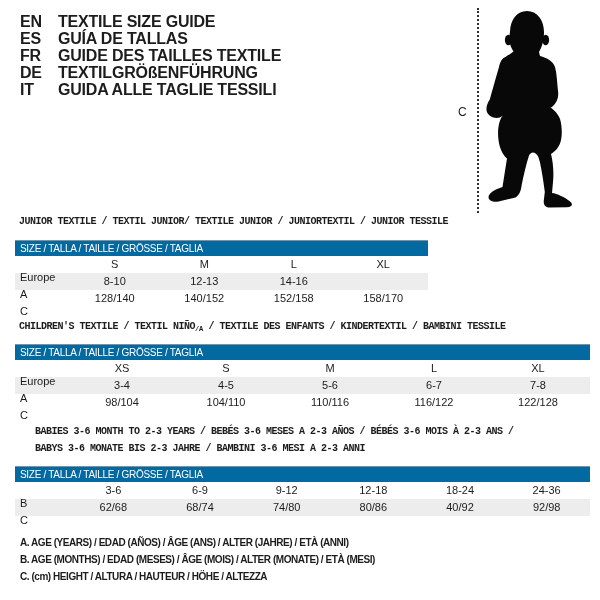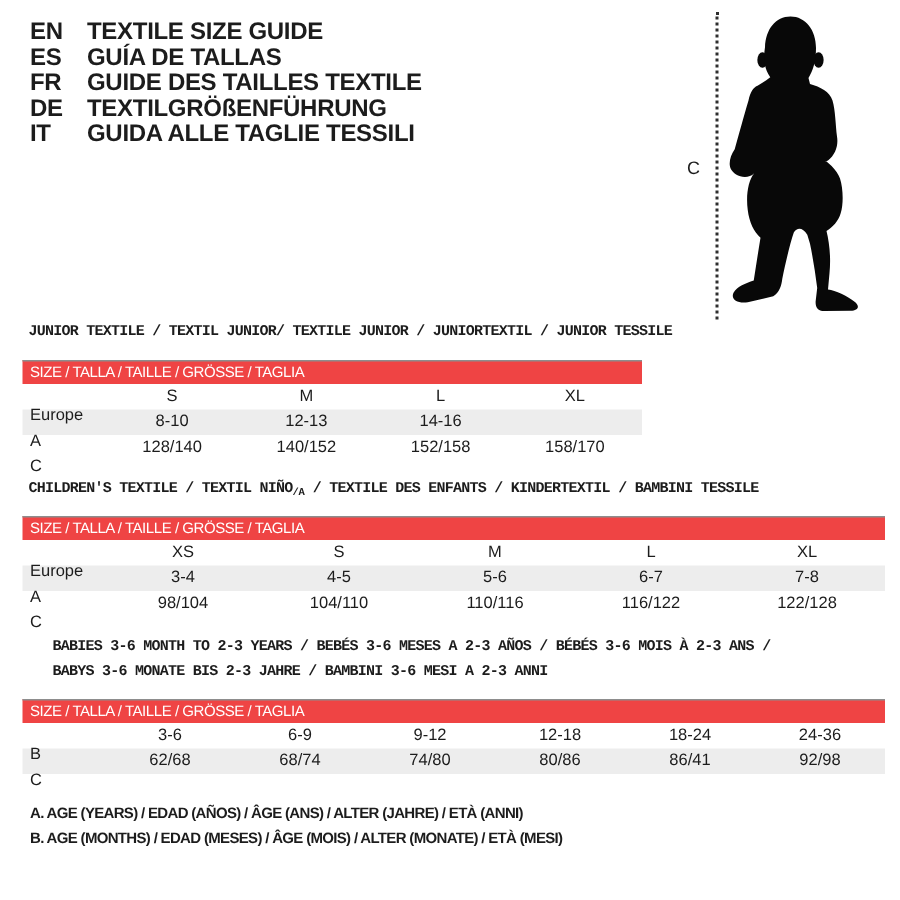--- a/index.html
+++ b/index.html
@@ -22,21 +22,21 @@
   
   .dash-line { left:477px; top:8px; height:205px; width:0;
                border-left:2px dotted #2e2e2e; }
   .measure-c { left:458px; top:106px; font-size:12px; line-height:12px; }
   .baby-svg { left:480px; top:0; }
 
   
   .tbl-title { font-size:10px; font-weight:bold; letter-spacing:-0.5px;
                white-space:nowrap; line-height:12px;font-family:Liberation Mono, monospace; }
   .tbl-title .sub-a { font-size:7px; vertical-align:-2px; letter-spacing:-0.2px; }
-  .band { height:16px; line-height:15px; background:#ef4444; color:#ffffff;
+  .band { height:16px; line-height:15px; background:#0369a1; color:#ffffff;
           padding-left:5px; font-size:10px; letter-spacing:-0.3px;
           border-top:1px solid #8d8d8d; white-space:nowrap; overflow:hidden; }
   .trow { display:grid; height:17px; line-height:17px; font-size:11px; }
   .junior   .trow { grid-template-columns:55px repeat(4,1fr); }
   .children .trow { grid-template-columns:55px repeat(5,1fr); }
   .babies   .trow { grid-template-columns:55px repeat(6,1fr); }
   .rlabel { padding-left:5px; text-align:left;margin-top:13px; }
   .cell { text-align:center; }
   .shade { background:#ededed; }
 
@@ -186,21 +186,22 @@
     <span class="cell">12-18</span>
     <span class="cell">18-24</span>
     <span class="cell">24-36</span>
   </div>
   <div class="trow shade">
     <span class="rlabel">C</span>
     <span class="cell">62/68</span>
     <span class="cell">68/74</span>
     <span class="cell">74/80</span>
     <span class="cell">80/86</span>
-    <span class="cell">86/41</span>
+    <span class="cell">40/92</span>
     <span class="cell">92/98</span>
   </div>
 </div>
 
 <section class="abs footnotes">
   <div class="footnote">A. AGE (YEARS) / EDAD (AÑOS) / ÂGE (ANS) / ALTER (JAHRE) / ETÀ (ANNI)</div>
   <div class="footnote">B. AGE (MONTHS) / EDAD (MESES) / ÂGE (MOIS) / ALTER (MONATE) / ETÀ (MESI)</div>
+  <div class="footnote">C. (cm) HEIGHT / ALTURA / HAUTEUR / HÖHE / ALTEZZA</div>
 </section>
 
 </body></html>

